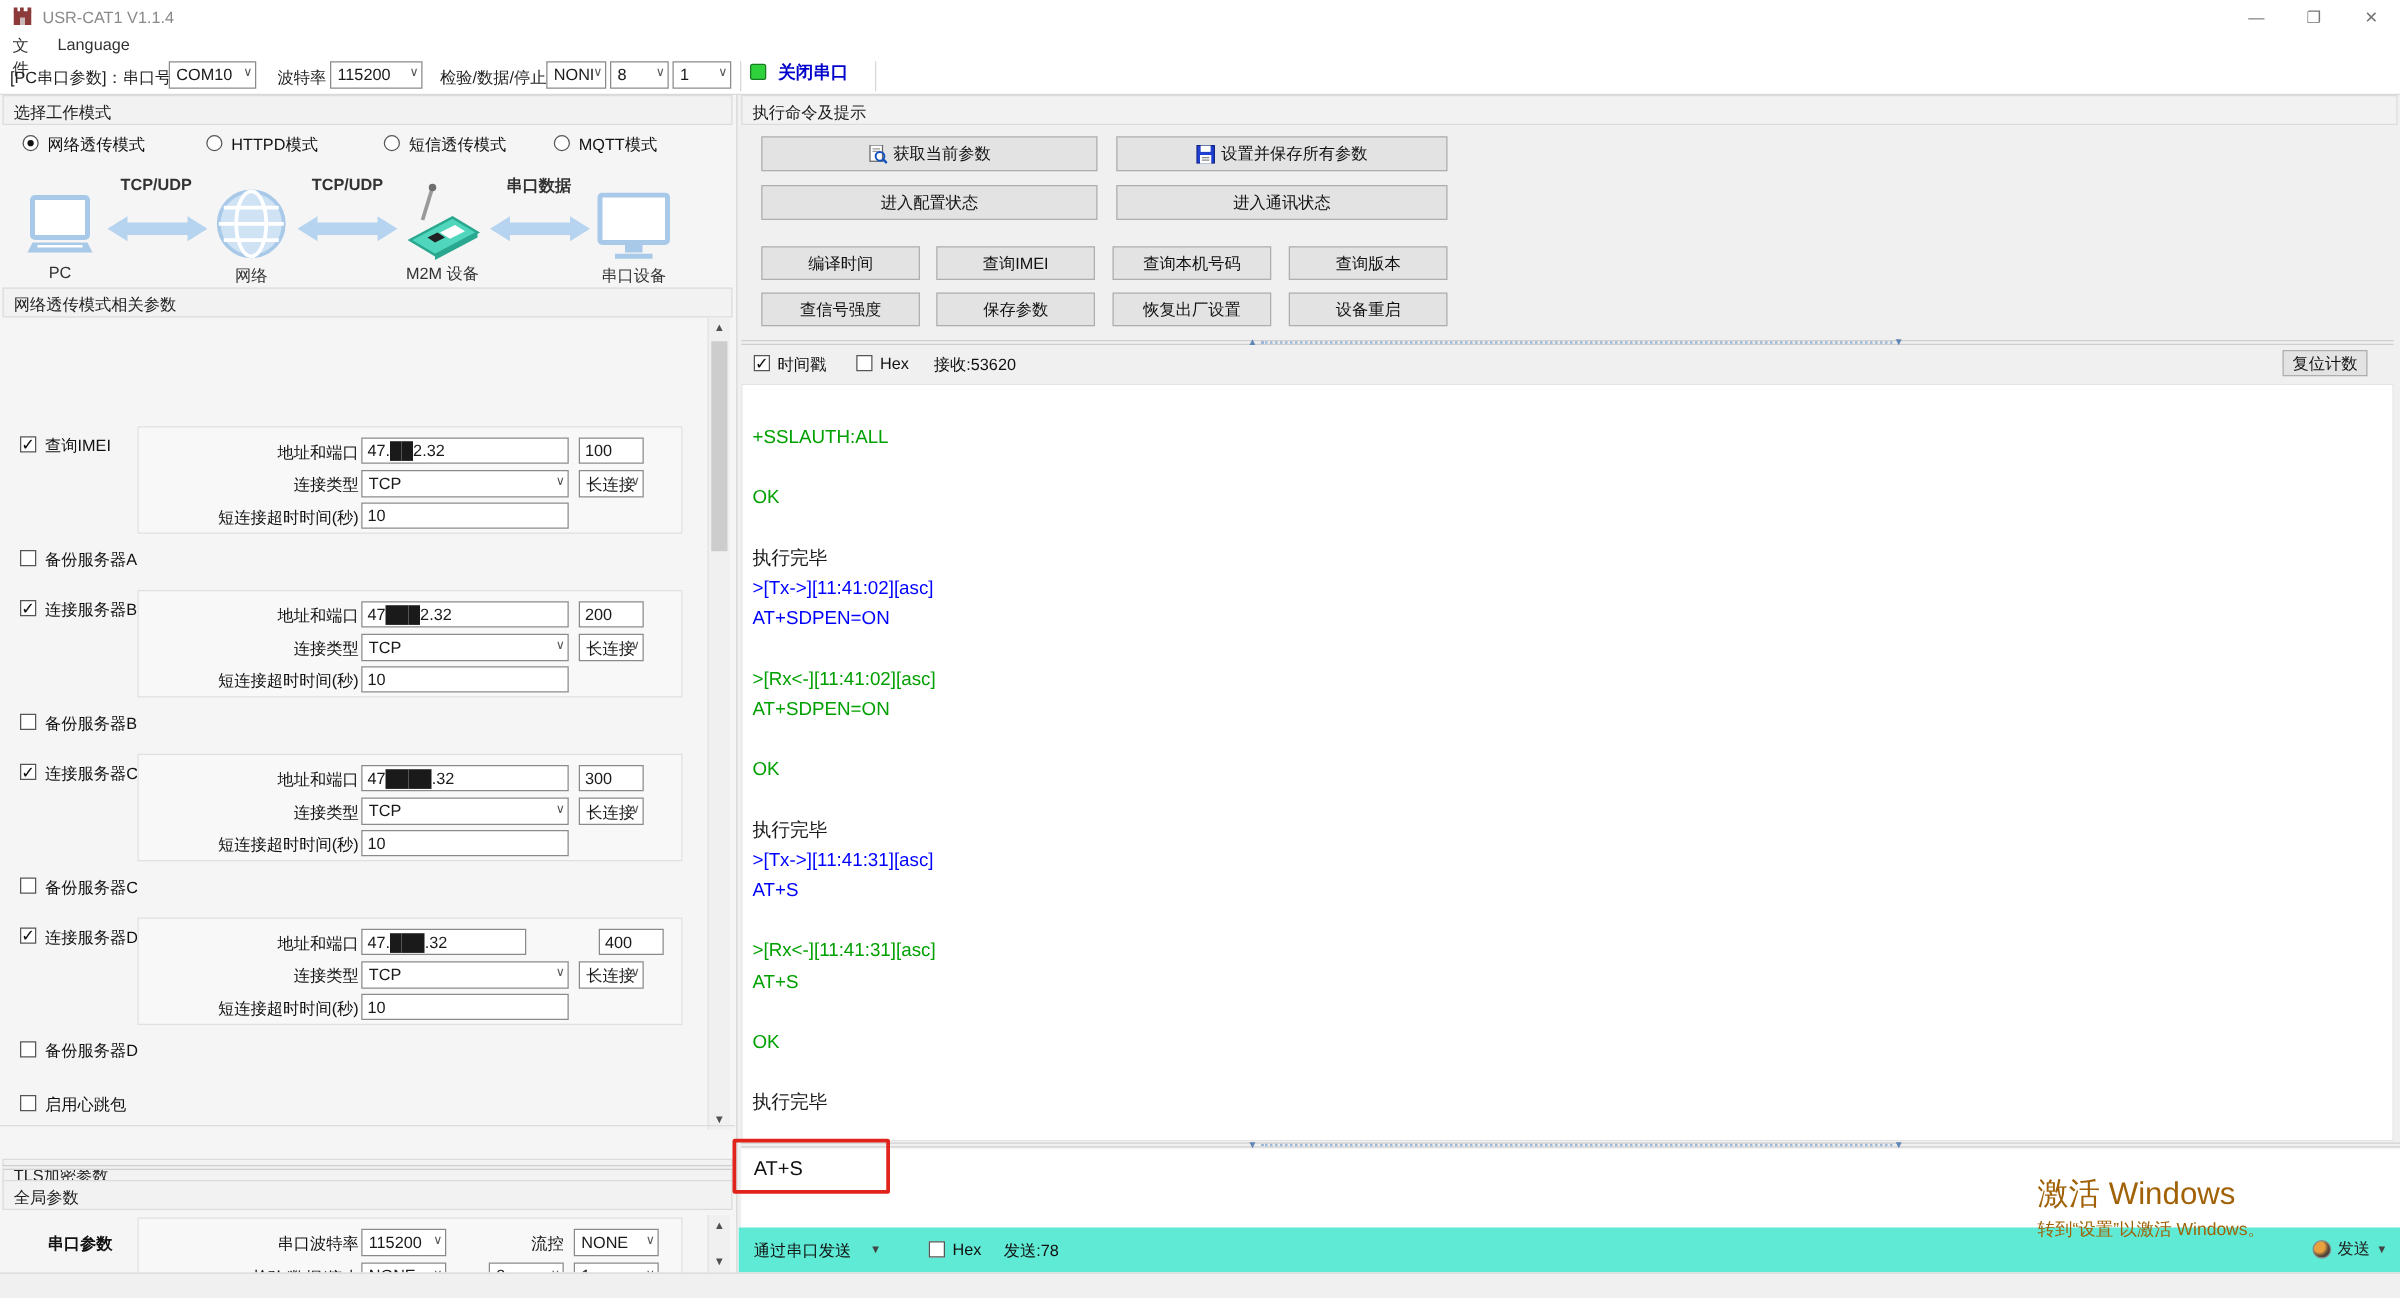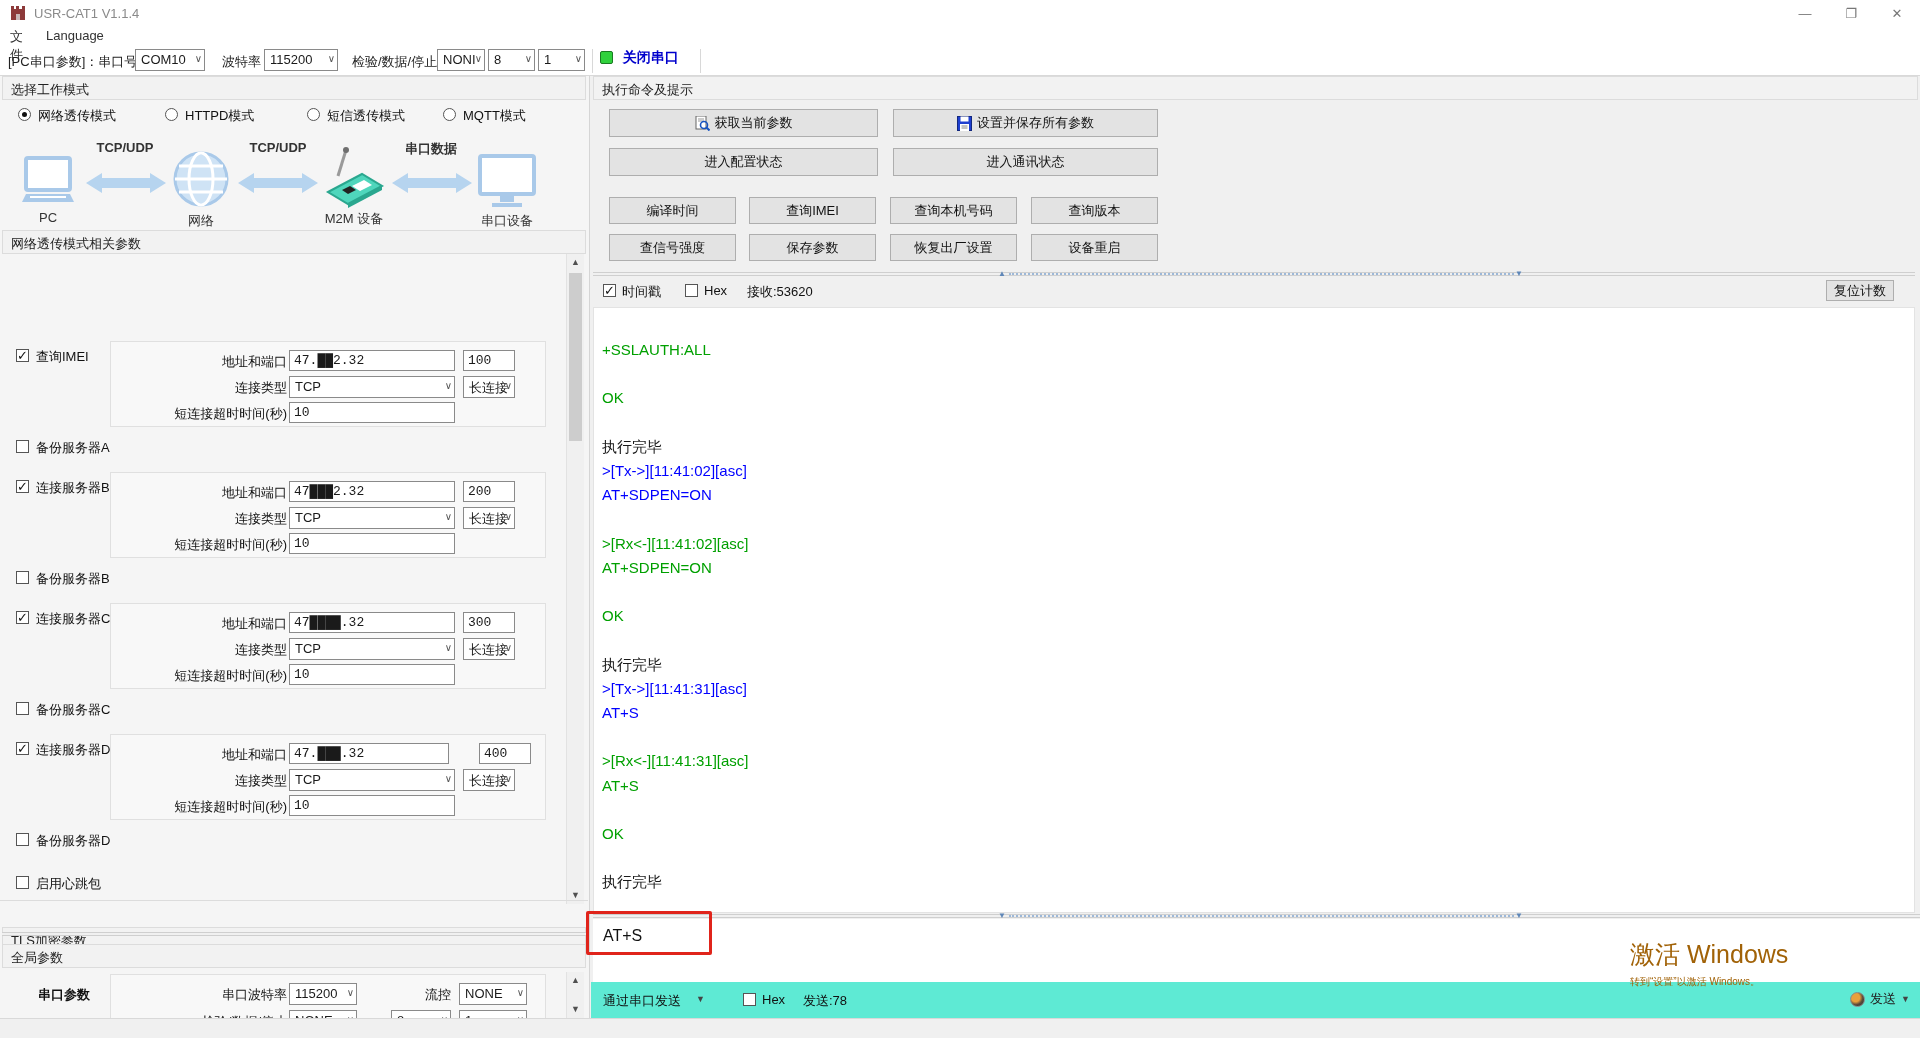--- a/index.html
+++ b/index.html
@@ -36,21 +36,21 @@
   
   .gbar {
     position:absolute; height:24px; background:#f2f2f2; border:1px solid #dcdcdc;
     padding:4px 0 0 8px; color:#222; font-size:13px;
   }
   .cb, .rb { position:absolute; width:13px; height:13px; background:#fff; border:1px solid #555; }
   .rb { border-radius:50%; }
   .cb.checked::after { content:"✓"; position:absolute; left:0px; top:-2px; font-size:13px; color:#111; }
   .rb.checked::after { content:""; position:absolute; left:3px; top:3px; width:5px; height:5px; border-radius:50%; background:#111; }
   .cb-label { position:absolute; font-size:13px; color:#111; white-space:nowrap; }
-  .textbox { position:absolute; background:#fff; border:1px solid #8a8a8a; height:21px; font-size:13px; padding:2px 4px 0 4px; white-space:nowrap; overflow:hidden;font-family:Liberation Mono, monospace; }
+  .textbox { position:absolute; background:#fff; border:1px solid #8a8a8a; height:21px; font-size:13px; padding:2px 4px 0 4px; white-space:nowrap; overflow:hidden; }
   .btn {
     position:absolute; background:#e3e3e3; border:1px solid #aeaeae; text-align:center;
     font-size:13px; color:#111; display:flex; align-items:center; justify-content:center; gap:5px;
   }
 
   
   .left-panel { position:absolute; left:0; top:76px; width:590px; height:942px; background:#f5f5f5; border-right:1px solid #d5d5d5; overflow:hidden; }
   .radio-row { position:absolute; left:0; top:26px; width:480px; height:26px; }
   .diagram { position:absolute; left:0; top:52px; width:588px; height:104px; }
   .dg-label { position:absolute; font-size:13px; color:#333; text-align:center; }
@@ -83,21 +83,21 @@
   .send-text { position:absolute; left:10px; top:8px; font-size:16px; color:#111; }
   .red-box { position:absolute; left:-7px; top:-8px; width:126px; height:44px; border:3px solid #e0241b; border-radius:2px; z-index:40; }
 
   .send-controls { position:absolute; left:0px; top:906px; width:1329px; height:36px; background:#5eead4; }
   .drop-arrow { color:#444; font-size:9px; }
 
   .bottom-strip { position:absolute; left:0; top:1018px; width:1920px; height:20px; background:#f0f0f0; border-top:1px solid #d9d9d9; }
 
   .watermark { position:absolute; left:1630px; top:938px; color:#a16207; z-index:30; pointer-events:none; }
   .wm1 { font-size:25px; }
-  .wm2 { font-size:10px; margin-top:4px; }
+  .wm2 { font-size:14px; margin-top:4px; }
 
   .send-btn-right { position:absolute; right:10px; top:8px; display:flex; align-items:center; gap:5px; font-size:13px; color:#222; }
   .spk { width:15px; height:15px; border-radius:50%; background:radial-gradient(circle at 35% 35%, #e8a13c 0 35%, #5b4a3a 60%, #2d2d2d 100%); border:1px solid #888; }
 </style>
 </head>
 <body>
 
 <div class="topchrome">
   <div class="titlebar">
     <svg class="abs" style="left:10px;top:5px" width="16" height="16" viewBox="0 0 16 16">
@@ -265,21 +265,21 @@
       <span class="f-label" style="left:6px;top:63px">短连接超时时间(秒)</span>
       <div class="textbox" style="left:178px;top:60px;width:166px">10</div>
     </div>
     <span class="cb" style="left:16px;top:446px"></span>
     <span class="cb-label" style="left:36px;top:445px">备份服务器C</span>
 
     <span class="cb checked" style="left:16px;top:486px"></span>
     <span class="cb-label" style="left:36px;top:485px">连接服务器D</span>
     <div class="fieldset" style="top:478px">
       <span class="f-label" style="left:6px;top:11px">地址和端口</span>
-      <div class="textbox" style="left:178px;top:8px;width:160px">47.███.32</div>
+      <div class="textbox" style="left:178px;top:8px;width:132px">47.███.32</div>
       <div class="textbox" style="left:368px;top:8px;width:52px">400</div>
       <span class="f-label" style="left:6px;top:37px">连接类型</span>
       <div class="select" style="left:178px;top:34px;width:166px">
         <span>TCP</span><span class="arw">∨</span>
       </div>
       <div class="select" style="left:352px;top:34px;width:52px">
         <span>长连接</span><span class="arw">∨</span>
       </div>
       <span class="f-label" style="left:6px;top:63px">短连接超时时间(秒)</span>
       <div class="textbox" style="left:178px;top:60px;width:166px">10</div>

